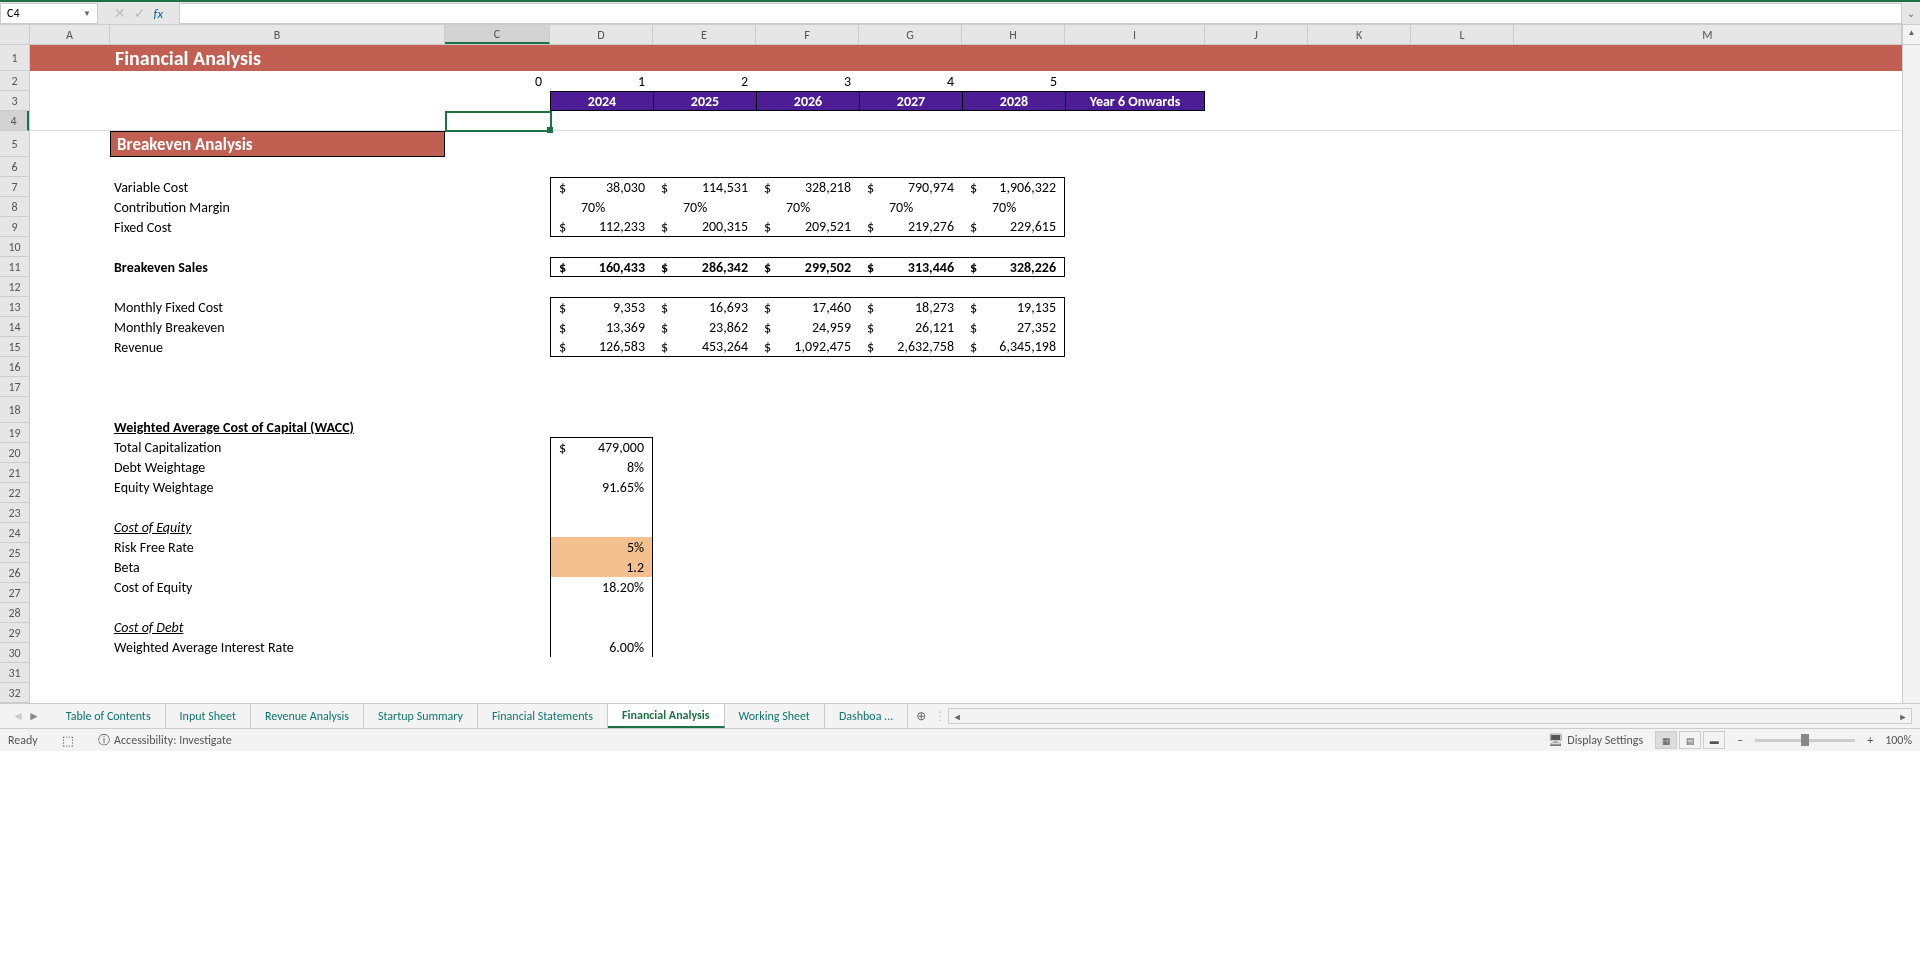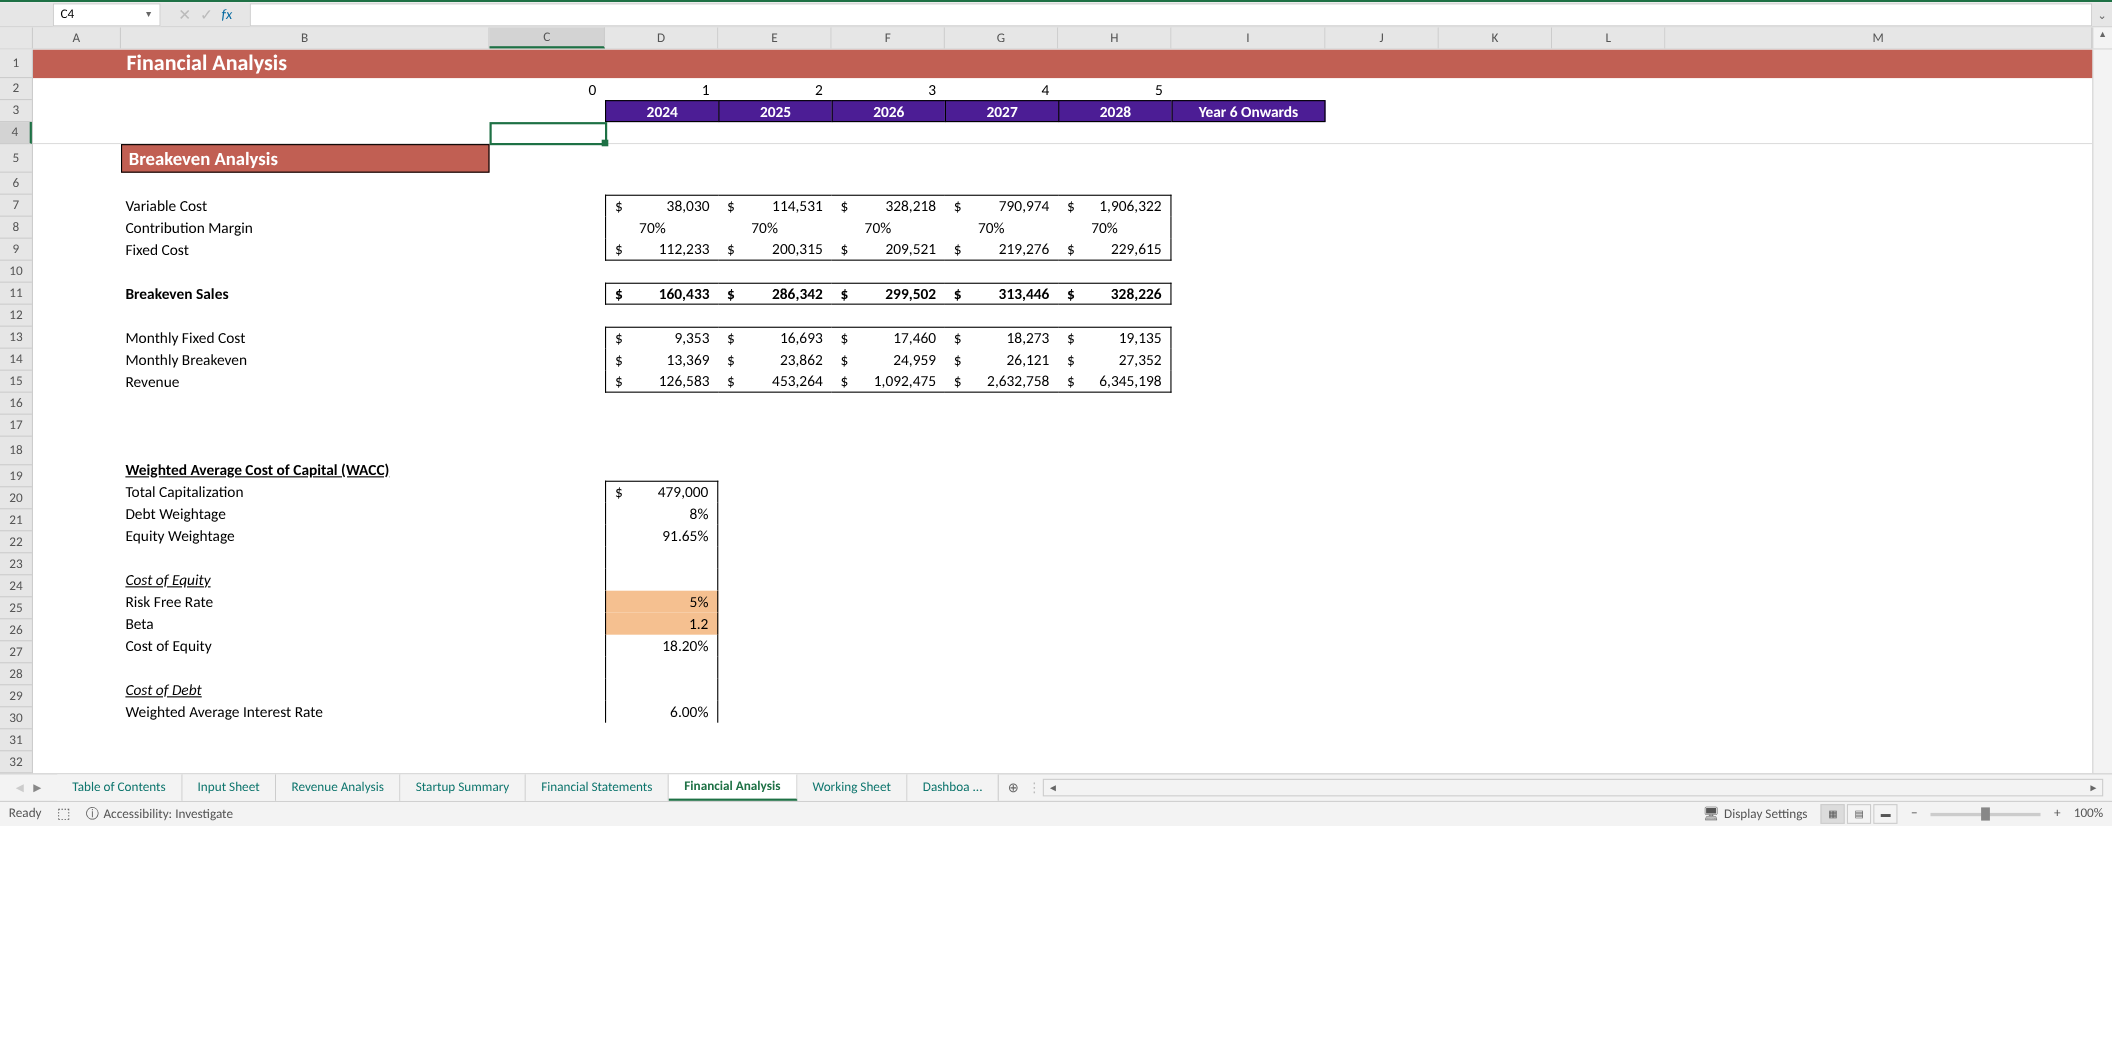--- a/index.html
+++ b/index.html
@@ -3,21 +3,21 @@
 <meta charset="utf-8">
 <style>
 * { box-sizing: border-box; margin: 0; padding: 0; }
 body { font-family: Calibri, Arial, sans-serif; font-size: 14px; background: #fff; overflow: hidden; }
 
 
 .top-border { height: 2px; background: #1e7145; position: fixed; top: 0; left: 0; right: 0; }
 
 
 .formula-row { background: #e6e6e6; height: 23px; display: flex; align-items: center; border-bottom: 1px solid #ccc; margin-top: 2px; }
-.name-box { width: 98px; height: 21px; background: #fff; border: 1px solid #ccc; padding: 0 6px; display: flex; align-items: center; justify-content: space-between; font-size: 12px; margin-left: 48px; }
+.name-box { width: 98px; height: 21px; background: #fff; border: 1px solid #ccc; padding: 0 6px; display: flex; align-items: center; justify-content: space-between; font-size: 12px; }
 .name-box .dropdown-arrow { font-size: 8px; color: #666; }
 .fb-divider { width: 6px; }
 .fb-btns { display: flex; align-items: center; gap: 8px; padding: 0 10px; color: #bbb; }
 .fb-btns span.active { color: #0369a1; }
 .fx-label { font-style: italic; color: #777; font-size: 13px; margin-right: 6px; }
 .formula-input { flex: 1; height: 21px; background: #fff; border: 1px solid #ccc; padding: 0 6px; font-size: 12px; }
 .fb-expand { width: 18px; text-align: center; color: #666; font-size: 10px; }
 
 
 .col-headers { display: flex; height: 20px; background: #e6e6e6; border-bottom: 1px solid #ccc; }
@@ -88,21 +88,21 @@
 .tab-nav span.disabled { color: #ccc; }
 .sheet-tab { padding: 0 14px; height: 100%; display: flex; align-items: center; border-right: 1px solid #ccc; cursor: pointer; color: #0f766e; background: #f3f3f3; }
 .sheet-tab.active { background: #fff; color: #1e7145; font-weight: bold; border-bottom: 2px solid #1e7145; }
 .tab-add { padding: 0 8px; color: #666; cursor: pointer; }
 .hscroll { flex: 1; margin: 0 8px; height: 16px; background: #f3f3f3; border: 1px solid #ccc; display: flex; align-items: center; }
 .hscroll .arrlt, .hscroll .arrrt { width: 16px; text-align: center; font-size: 9px; color: #666; }
 .hscroll .track { flex: 1; }
 
 
 .status-bar { height: 23px; background: #f3f3f3; border-top: 1px solid #ccc; display: flex; align-items: center; justify-content: space-between; font-size: 12px; padding: 0 8px; color: #555; }
-.status-left { display: flex; align-items: center; gap: 14px; }
+.status-left { display: flex; align-items: center; gap: 24px; }
 .status-right { display: flex; align-items: center; gap: 12px; }
 .view-btns { display: flex; gap: 2px; }
 .view-btn { width: 22px; height: 18px; border: 1px solid #ccc; display: flex; align-items: center; justify-content: center; font-size: 9px; }
 .view-btn.active { background: #dcdcdc; }
 .zoom-slider { width: 100px; height: 3px; background: #ccc; position: relative; }
 .zoom-slider .thumb { width: 8px; height: 12px; background: #888; position: absolute; top: -5px; left: 46px; }
 
 .vscroll-area { width: 18px; background: #f3f3f3; border-left: 1px solid #ccc; }
 .scroll-up-arrow { font-size: 8px; color: #666; text-align: center; padding: 2px 0; }
 </style>

